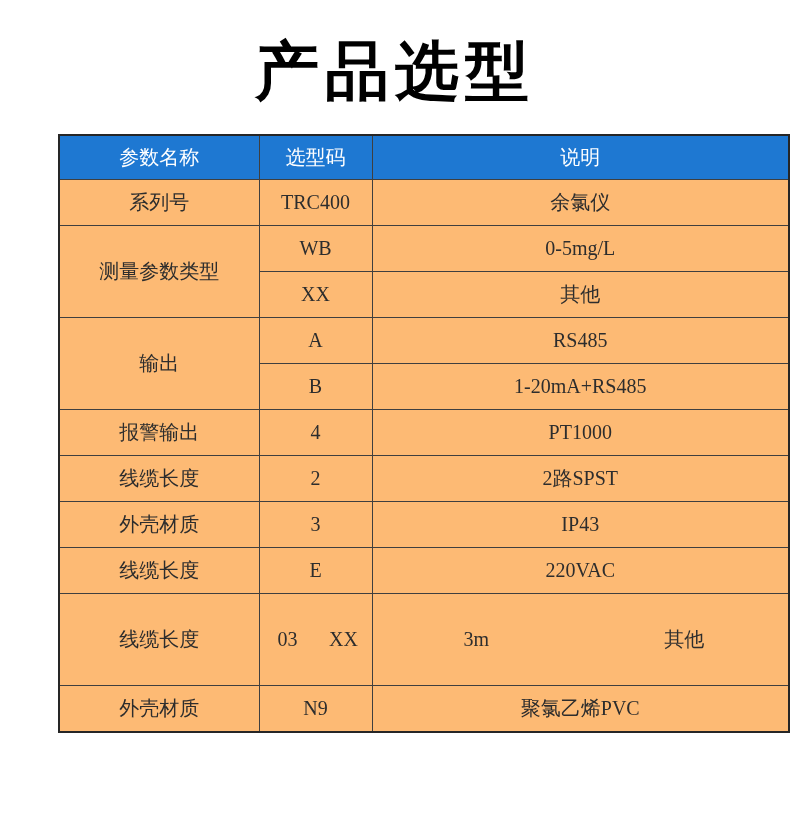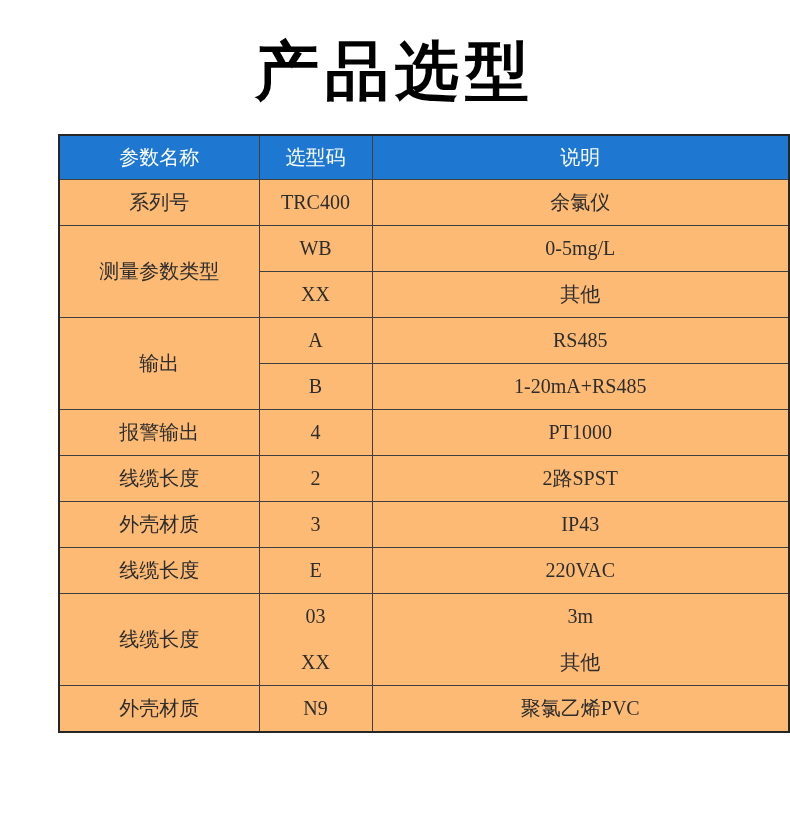--- a/index.html
+++ b/index.html
@@ -50,21 +50,21 @@
     background: #1E78D2;
     color: #ffffff;
     height: 43px;
     font-size: 20px;
   }
   table.sel tbody td { height: 45px; background: #fdba74; font-family: Liberation Serif, serif; }
   table.sel tbody td.tall { height: 91px; }
   .stack {
     height: 91px;
     display: flex;
-    flex-direction: column;
+    flex-direction: row;
   }
   .stack-line {
     flex: 1;
     display: flex;
     align-items: center;
     justify-content: center;
   }
 </style>
 </head>
 <body>

